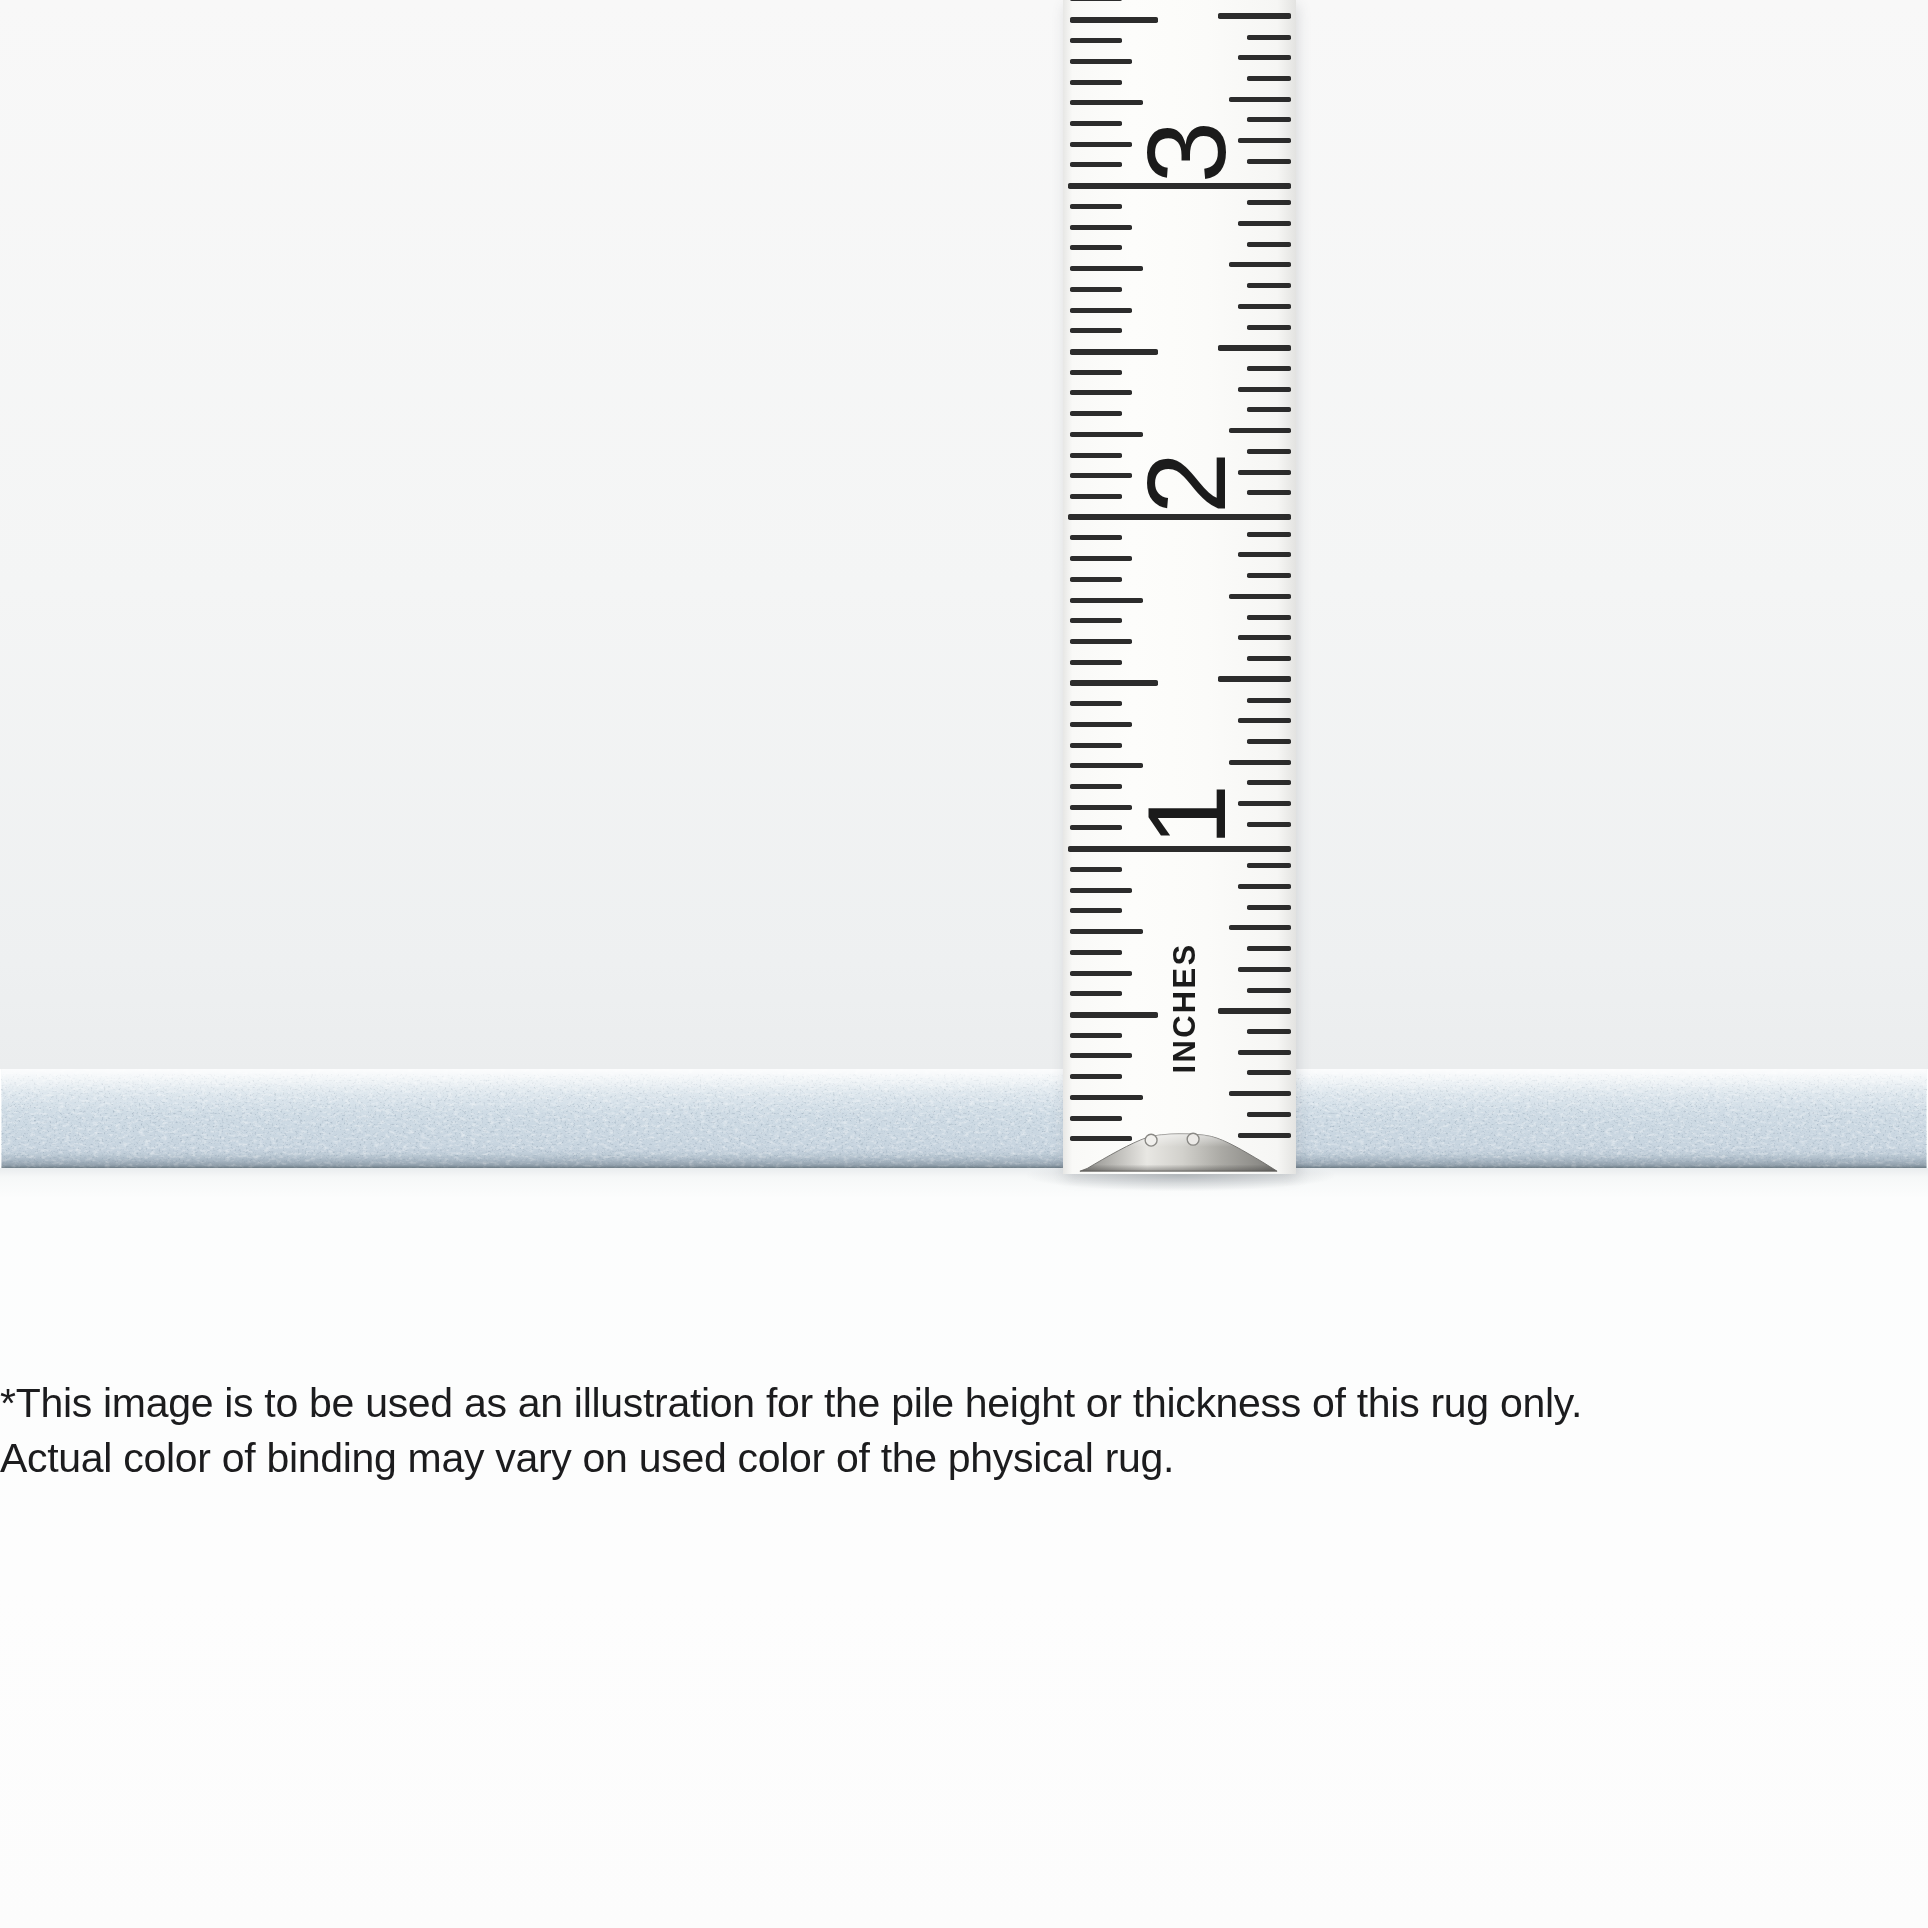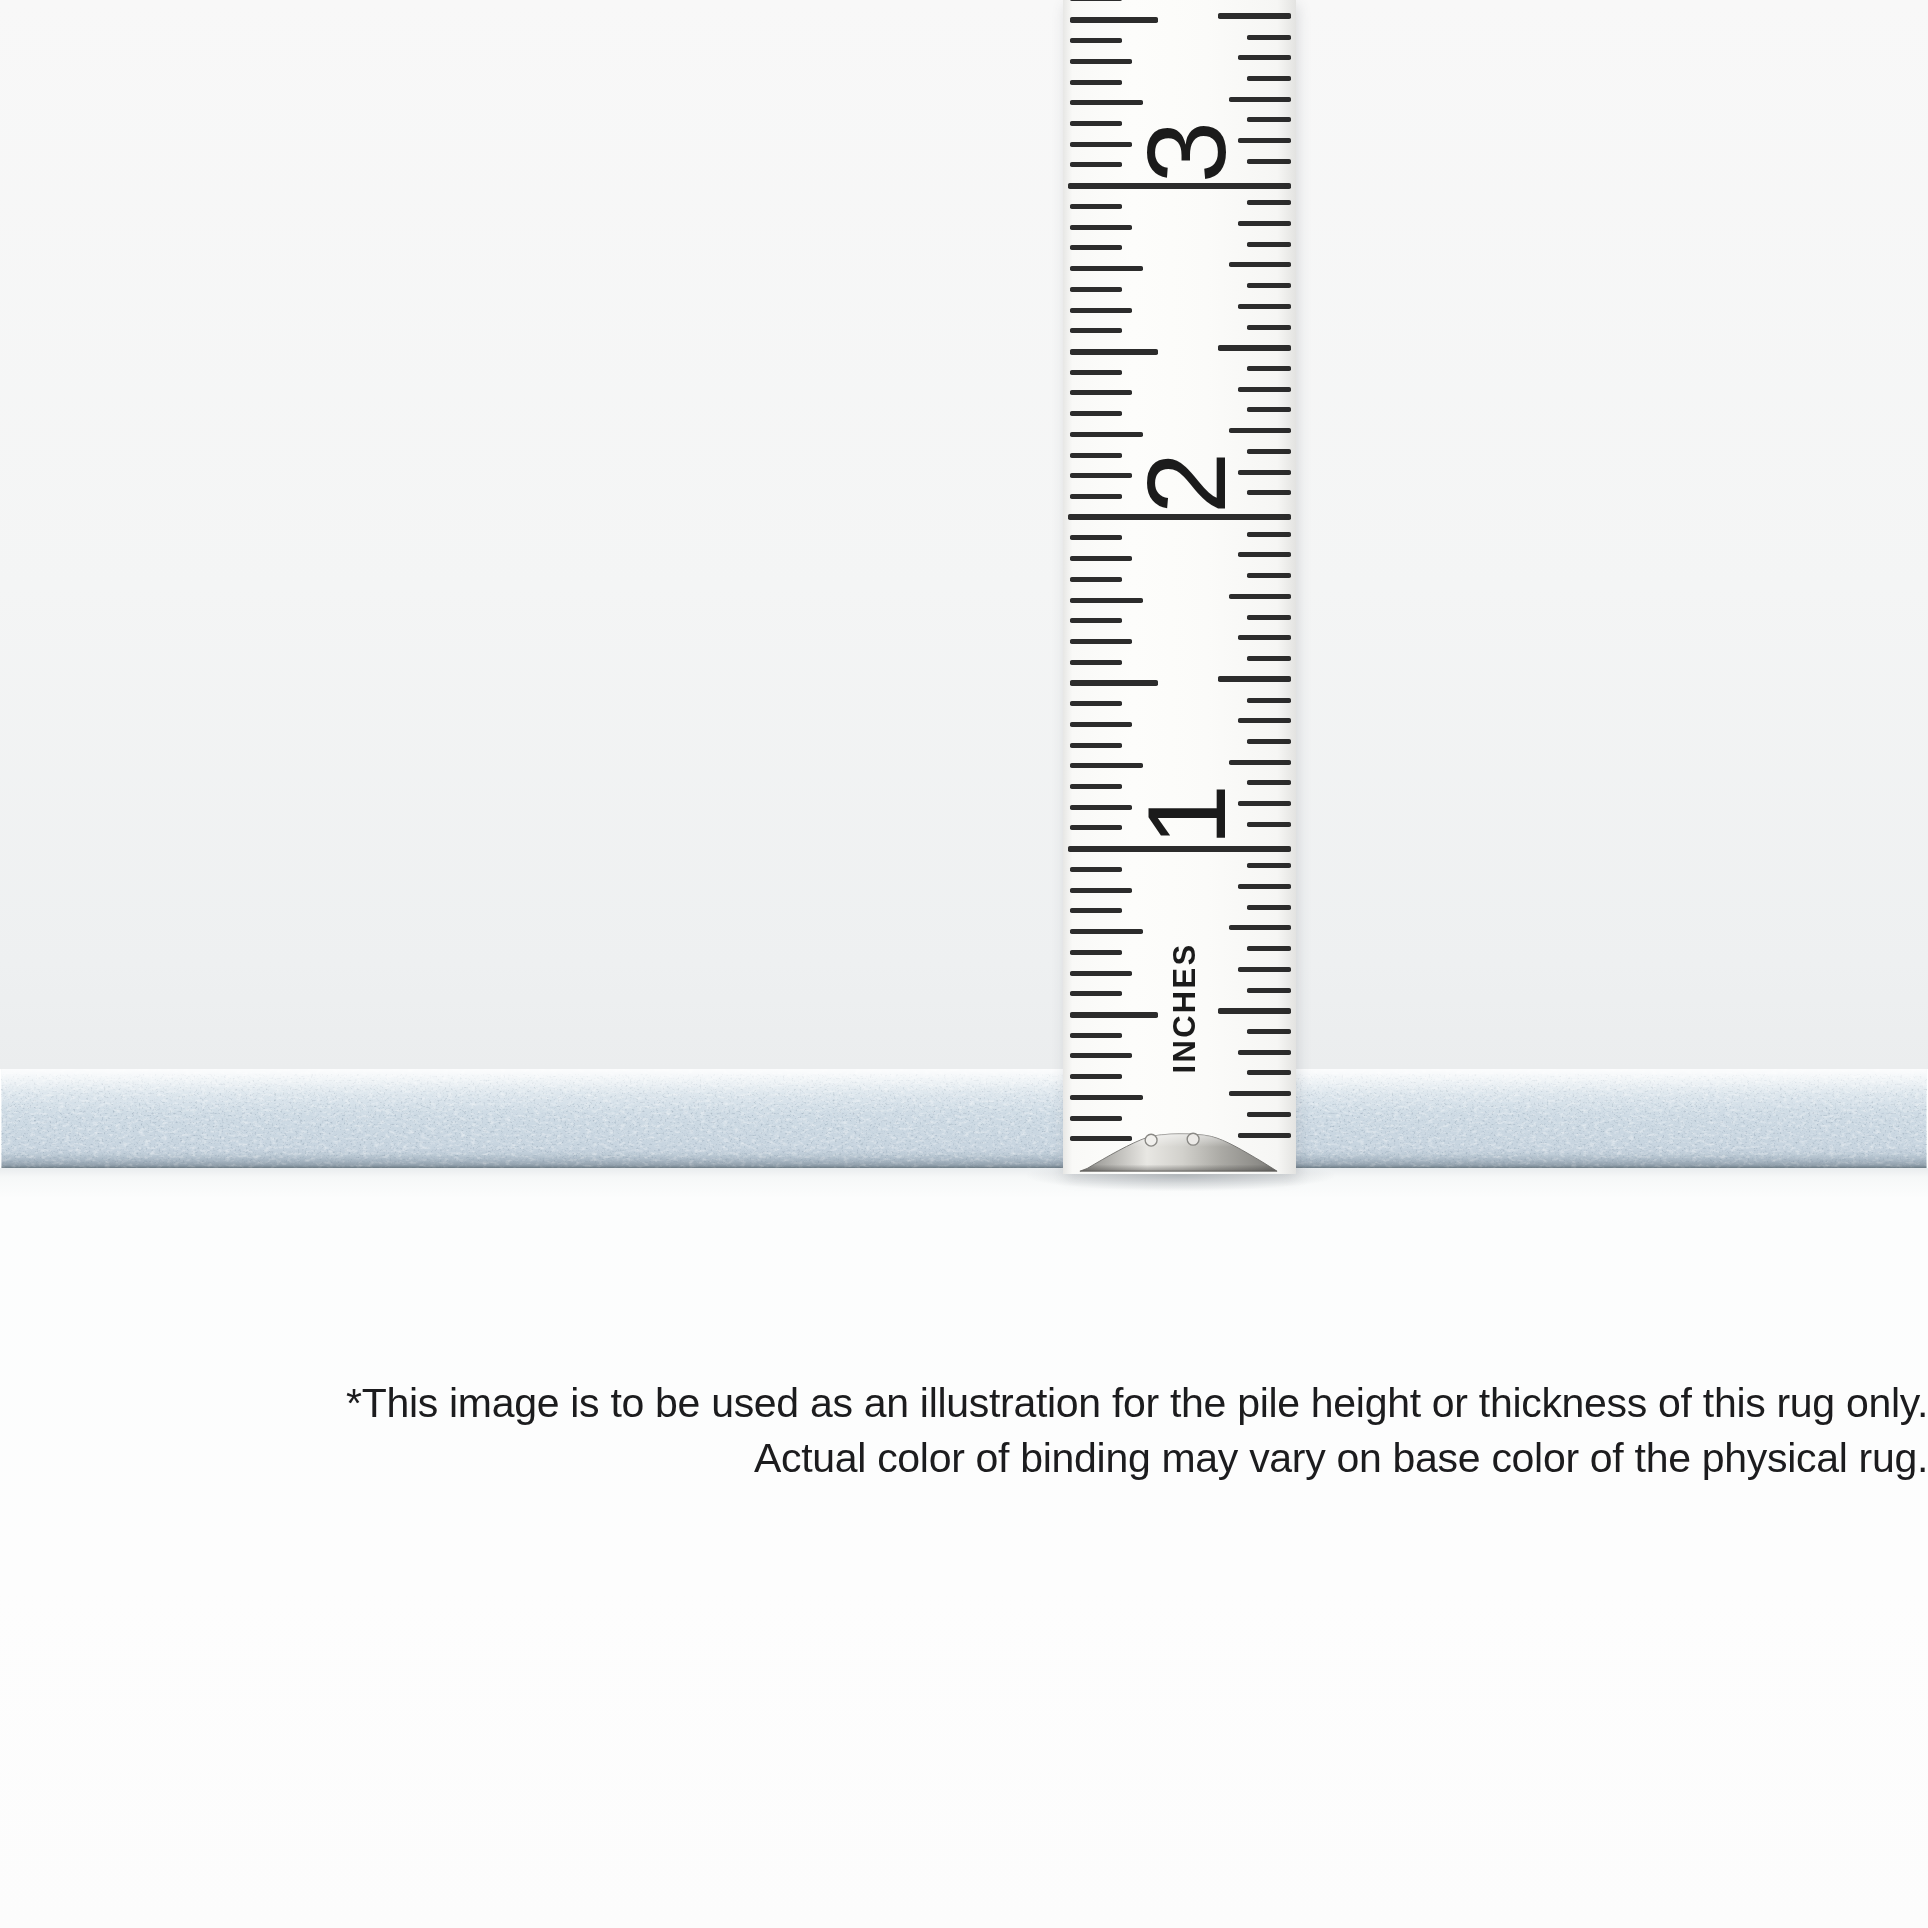--- a/index.html
+++ b/index.html
@@ -38,21 +38,21 @@
     position:absolute;transform:translate(-50%,-50%) rotate(-90deg);
     font-size:31px;font-weight:700;color:#1b1b1b;letter-spacing:2.3px;line-height:1;white-space:nowrap;
   }
   .clip{position:absolute;left:11px;top:1131px;}
   .ruler-shadow{
     position:absolute;left:1027px;top:1163px;width:307px;height:27.5px;
     background:radial-gradient(ellipse at 50% 45%, rgba(75,85,95,0.30) 0%, rgba(75,85,95,0.12) 45%, rgba(75,85,95,0) 72%);
   }
   
   .caption{
-    position:absolute;left:0;top:1376px;width:1928px;text-align:right;
+    position:absolute;left:0;top:1376px;width:1928px;text-align:left;
     color:#1c1c1e;font-size:41px;line-height:55px;font-weight:400;letter-spacing:-0.3px;
   }
 </style>
 </head>
 <body>
 
 <div class="scene">
 
   <div class="wall"></div>
 
@@ -234,17 +234,17 @@
       </defs>
       <path d="M 6 44 L 222 44 L 206 34 C 184 21 166 10 150 6 C 133 2 96 2 80 7 C 62 13 36 28 14 41 Z" fill="url(#metal)" stroke="#6f6e6b" stroke-width="1"></path>
       <path d="M 6 44 L 222 44 L 206 34 C 184 21 166 10 150 6 C 133 2 96 2 80 7 C 62 13 36 28 14 41 Z" fill="url(#metalV)"></path>
       <circle cx="84" cy="10" r="6.5" fill="#f1f0ed" stroke="#8a8985" stroke-width="1.5"></circle>
       <circle cx="130" cy="9" r="6.5" fill="#eceae7" stroke="#8a8985" stroke-width="1.5"></circle>
     </svg>
   </div>
 
   <div class="caption">
     <div>*This image is to be used as an illustration for the pile height or thickness of this rug only.</div>
-    <div>Actual color of binding may vary on base color of the physical rug.</div>
+    <div>Actual color of binding may vary on used color of the physical rug.</div>
   </div>
 
 </div>
 
 
 </body></html>

